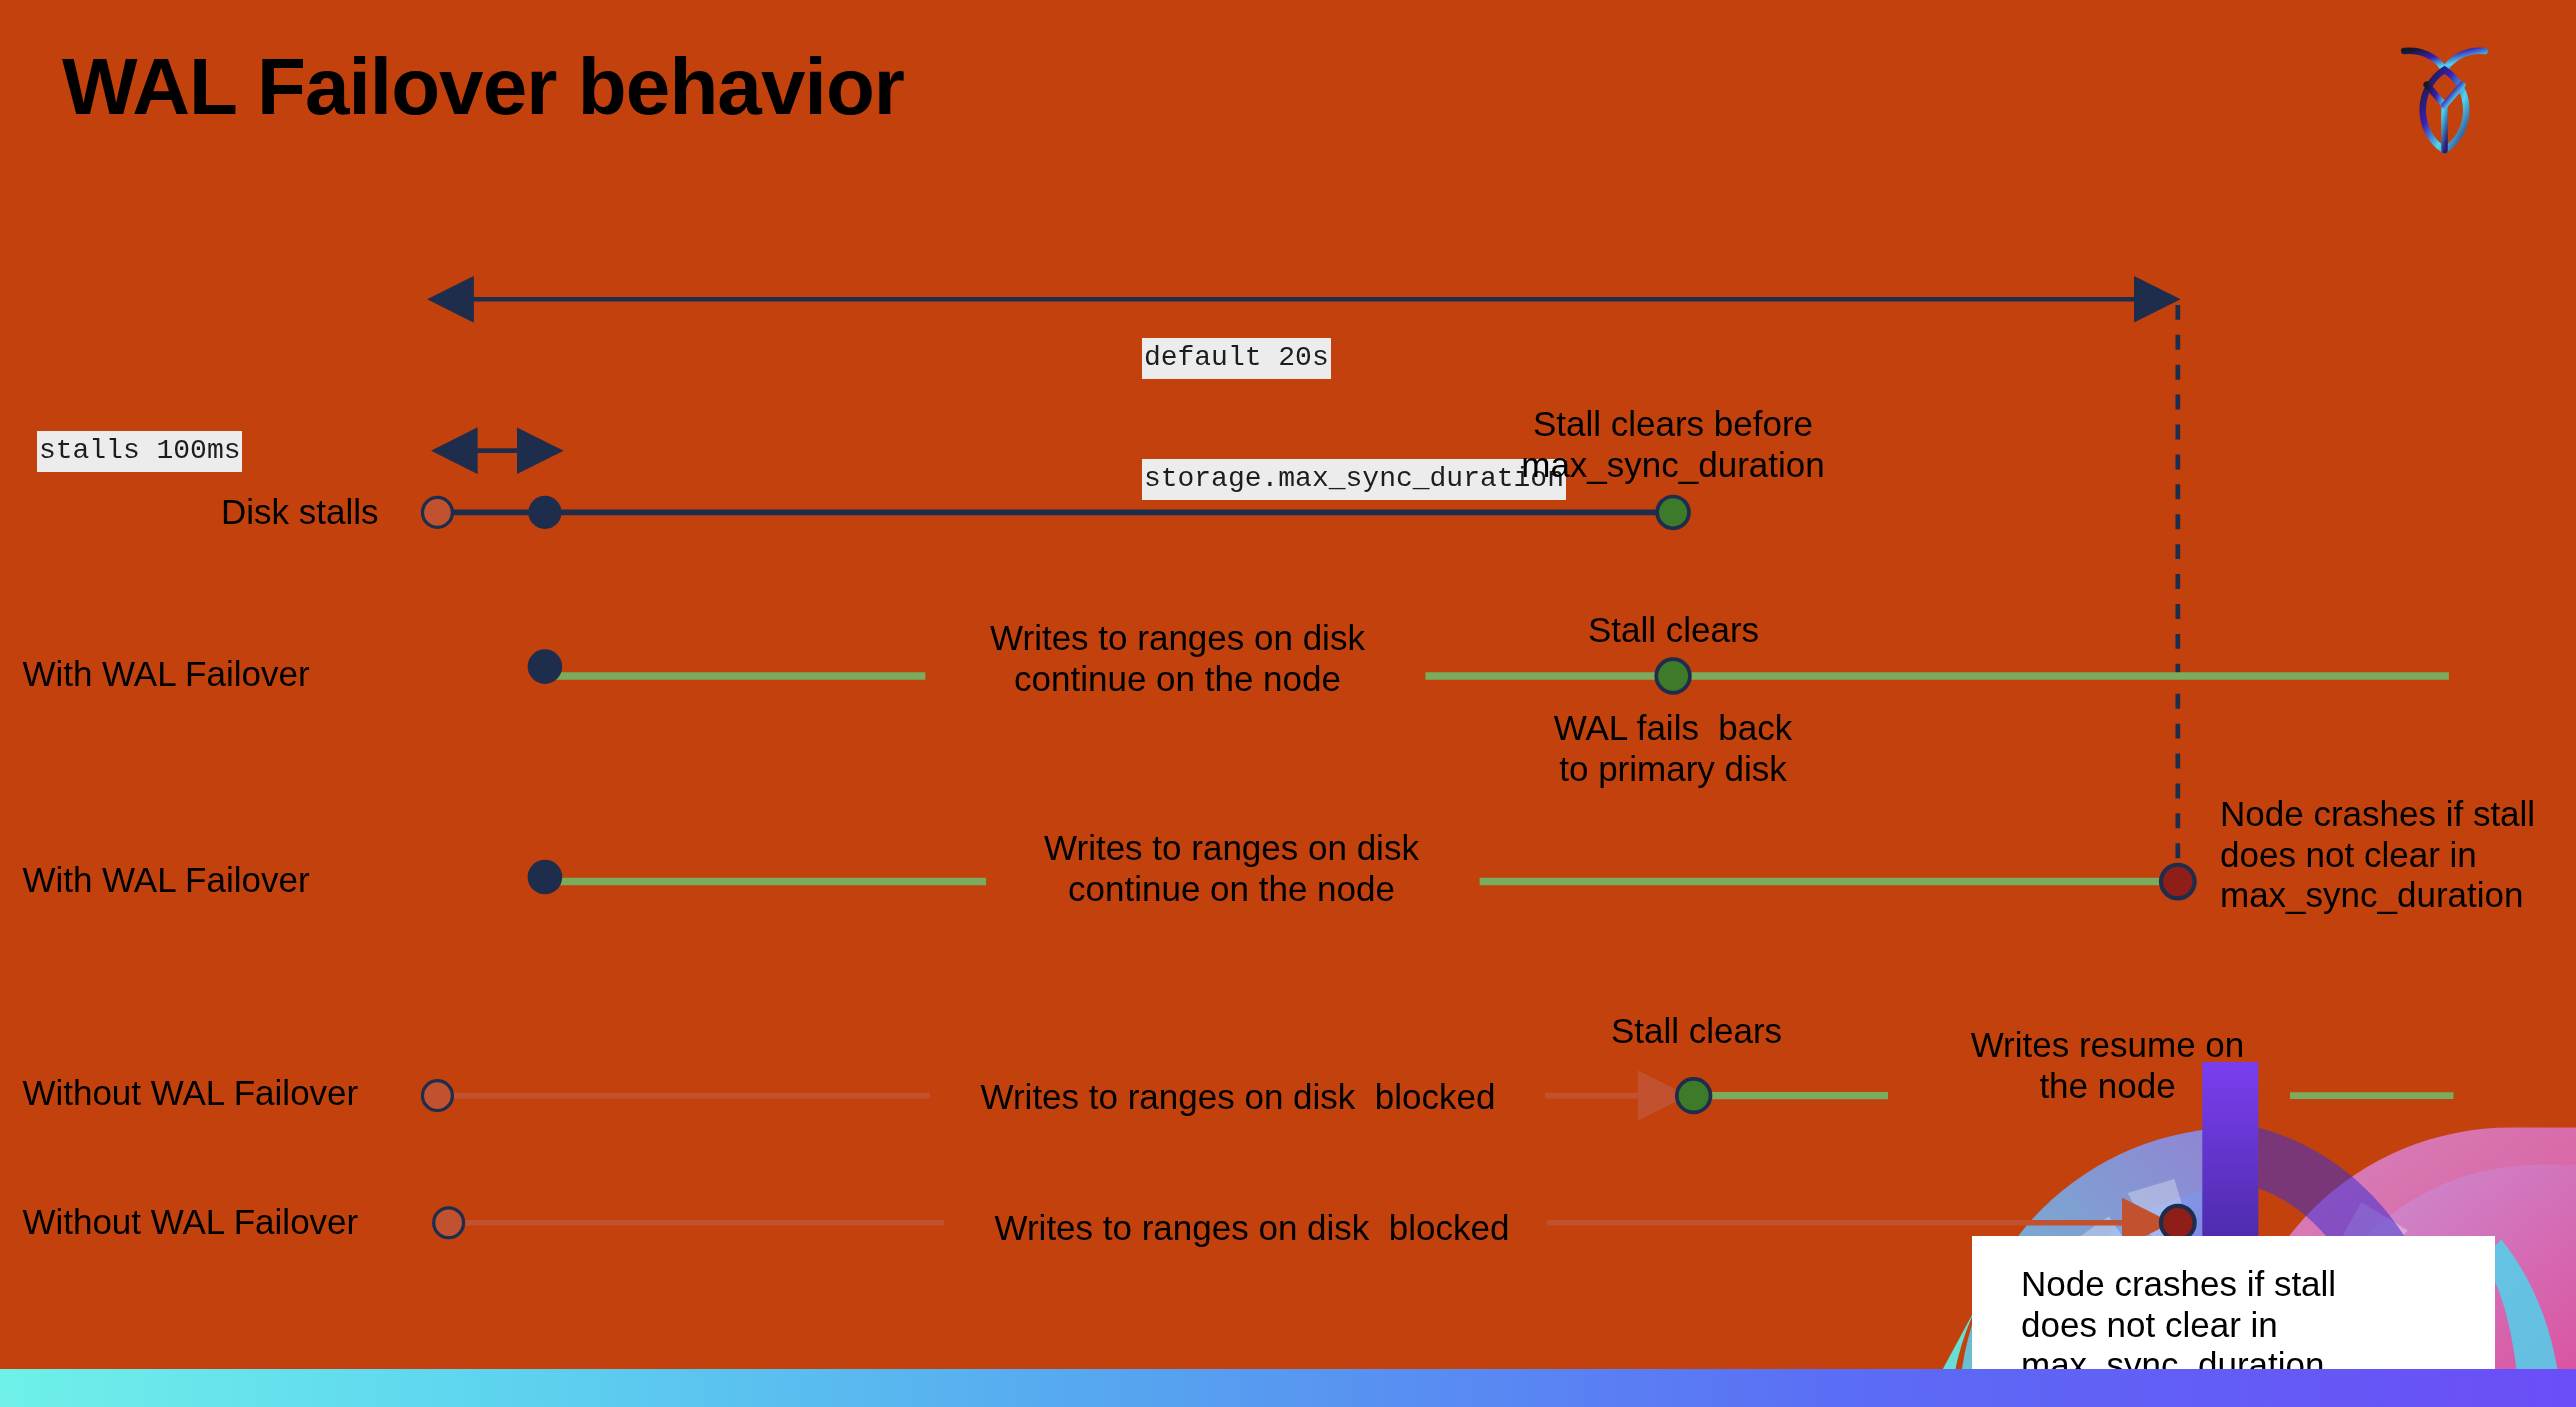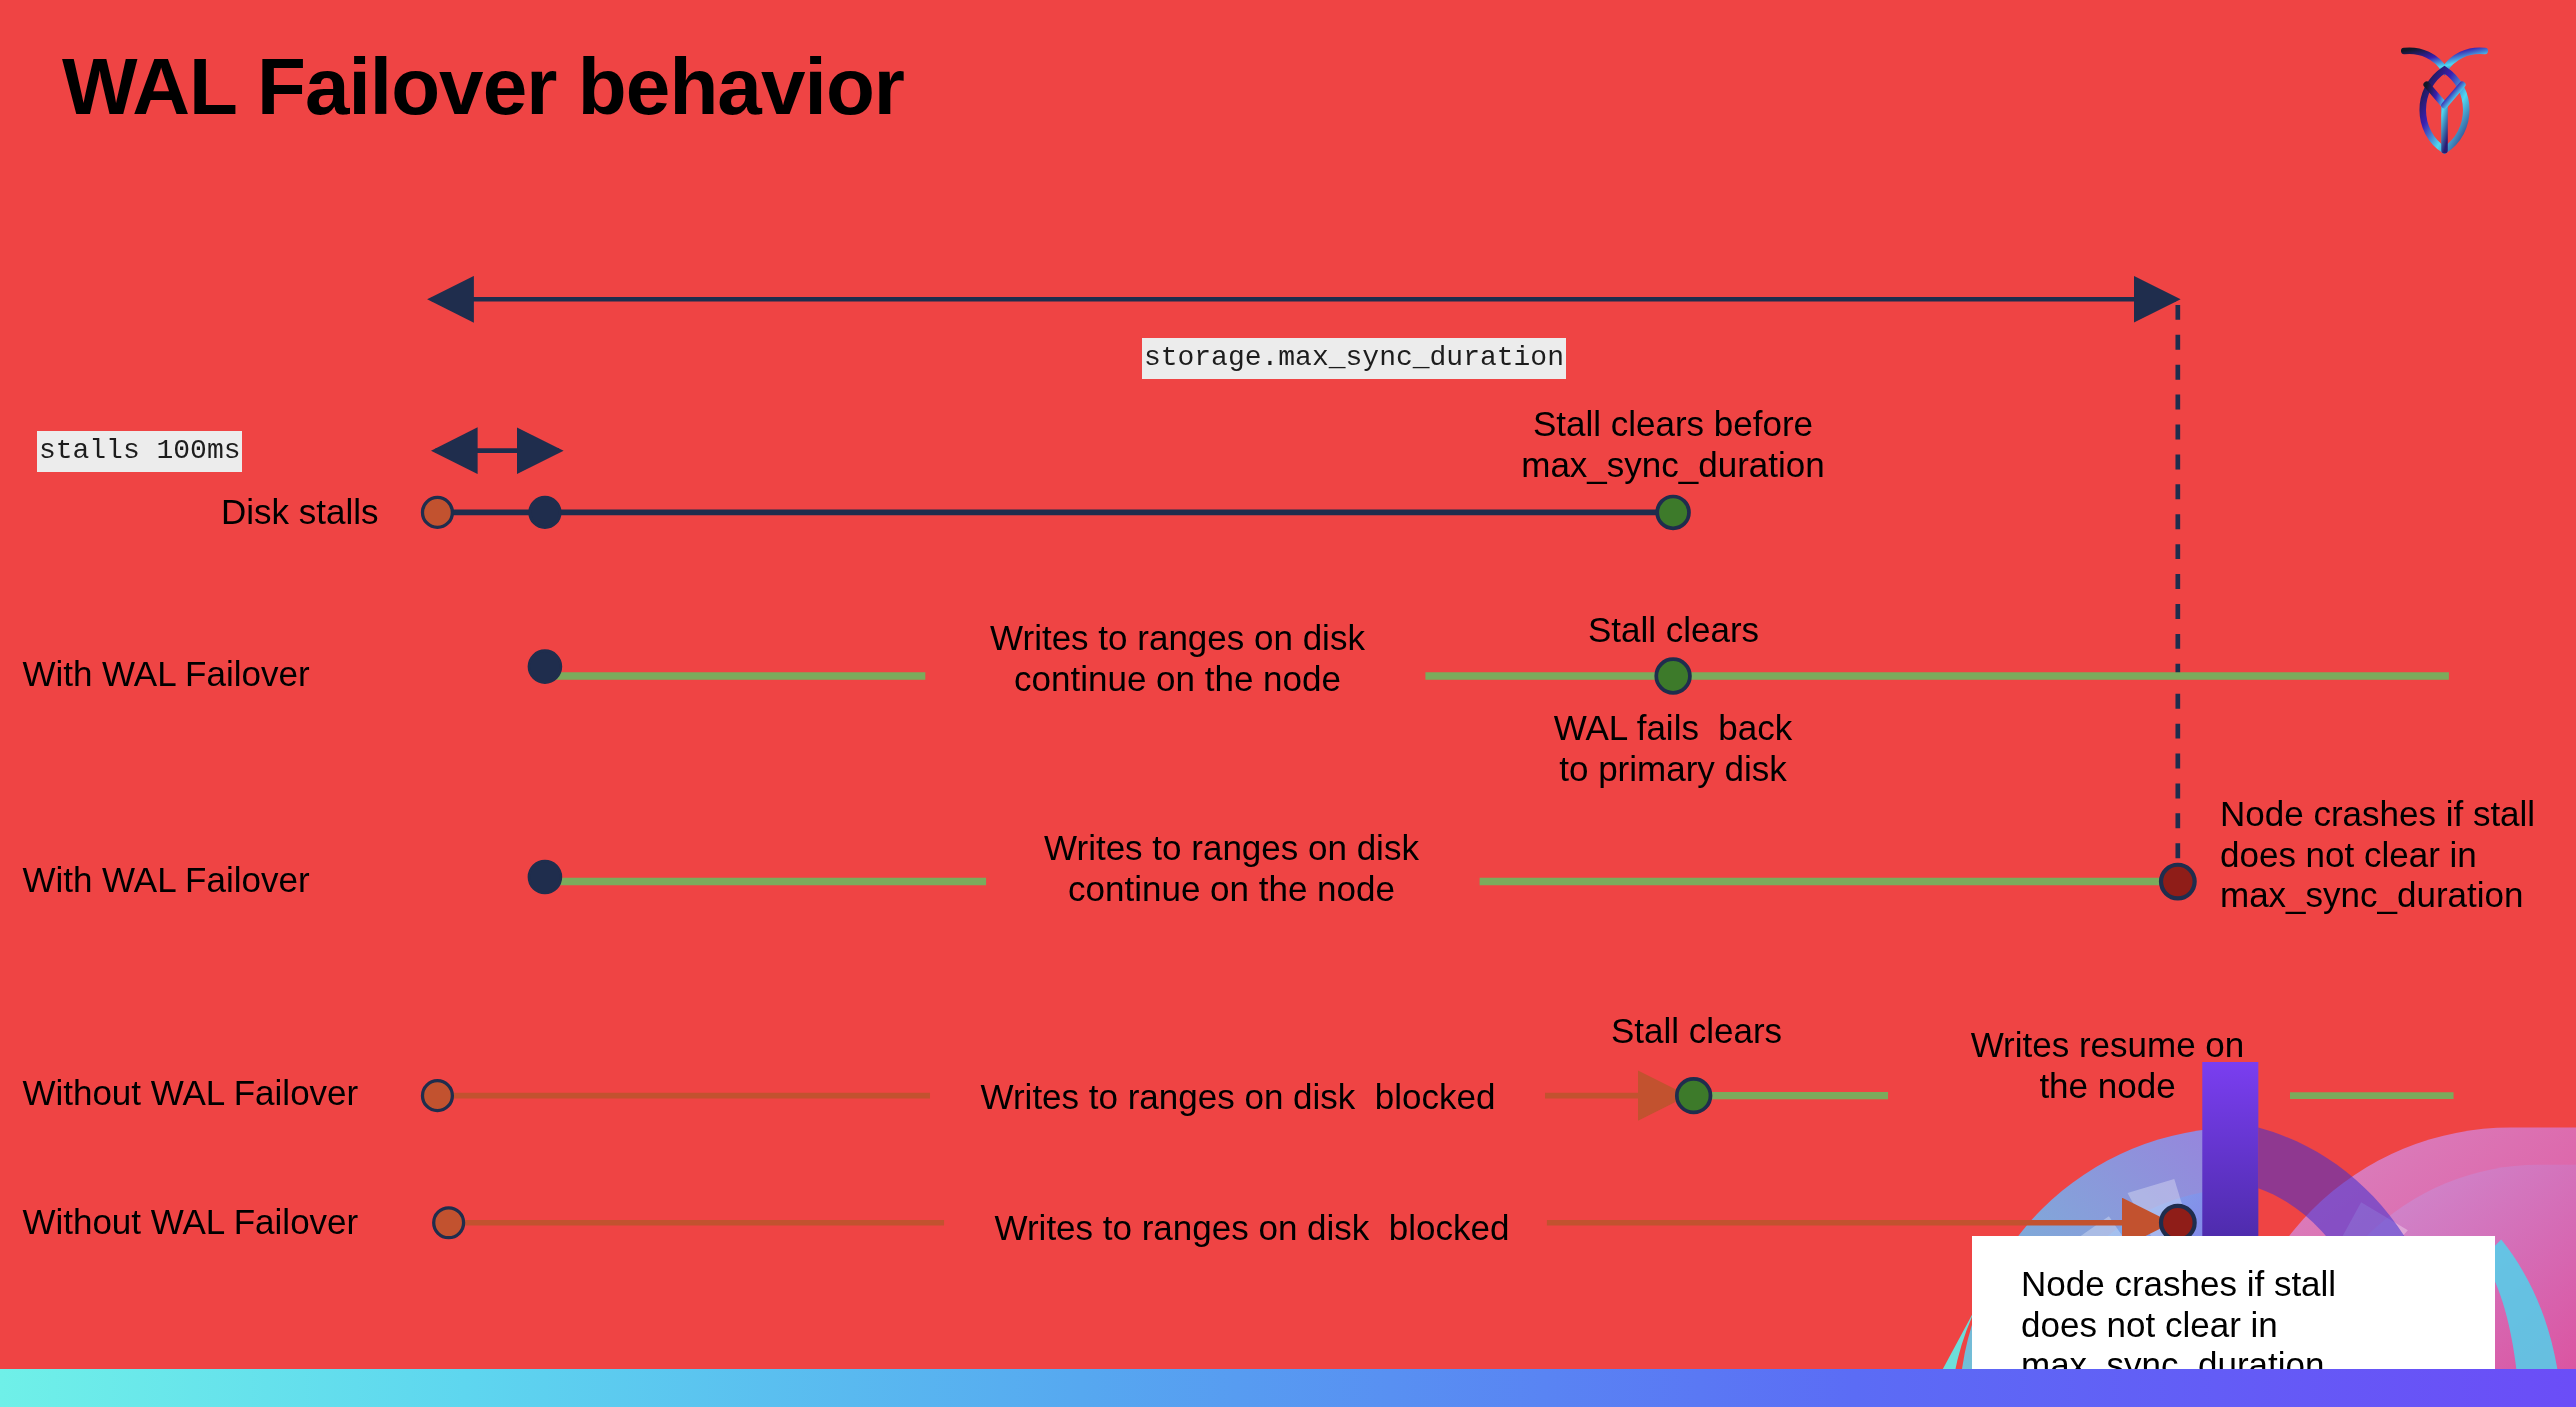--- a/index.html
+++ b/index.html
@@ -3,21 +3,21 @@
 <meta charset="utf-8">
 <style>
   html,body{margin:0;padding:0;}
   body{
     width:2576px;height:1408px;
     background:#ffffff;
     font-family:"Liberation Sans", sans-serif;
     overflow:hidden;
     position:relative;
   }
-  .slide{position:absolute;inset:0;overflow:hidden;background:#ef4444;}
+  .slide{position:absolute;inset:0;overflow:hidden;background:#c2410c;}
 
   
   .title{
     position:absolute;left:62px;top:45px;
     font-size:80px;font-weight:bold;color:#000;
     letter-spacing:-0.9px;line-height:1.05;
     white-space:nowrap;
   }
 
   
@@ -185,20 +185,21 @@
 
     <g>
       <line x1="480" y1="1308" x2="1010" y2="1308" stroke="#c2522f" stroke-width="6"></line>
       <line x1="1655" y1="1308" x2="2318" y2="1308" stroke="#c2522f" stroke-width="6" marker-end="url(#orangeHead)"></line>
       <circle cx="480" cy="1308" r="16" fill="#c2522f" stroke="#1f2d4d" stroke-width="3.5"></circle>
       <circle cx="2330" cy="1308" r="18" fill="#8f1d18" stroke="#1f2d4d" stroke-width="4.5"></circle>
     </g>
   </svg>
 
   <div class="mono" style="left:1142px;top:258px;">
+    <div><span>default 20s</span></div>
     <div><span>storage.max_sync_duration</span></div>
   </div>
 
   <div class="mono" style="left:37px;top:351px;">
     <div><span>stalls 100ms</span></div>
   </div>
 
   <div class="lbl" style="left:221px;top:492px;">Disk stalls</div>
   <div class="lbl" style="left:22.4px;top:654px;">With WAL Failover</div>
   <div class="lbl" style="left:22.4px;top:860px;">With WAL Failover</div>

